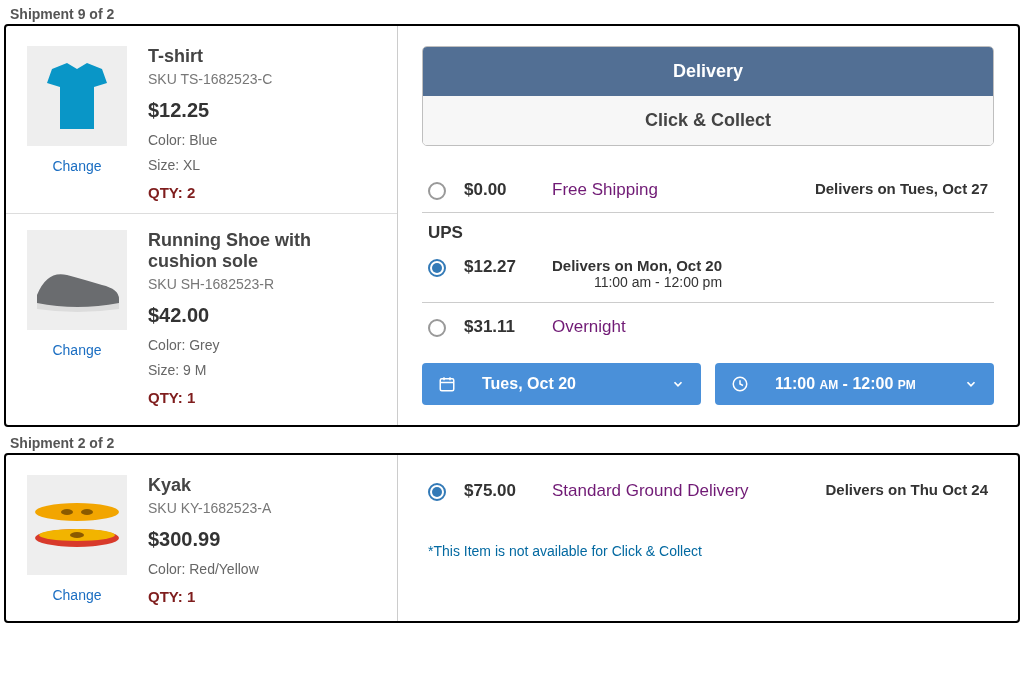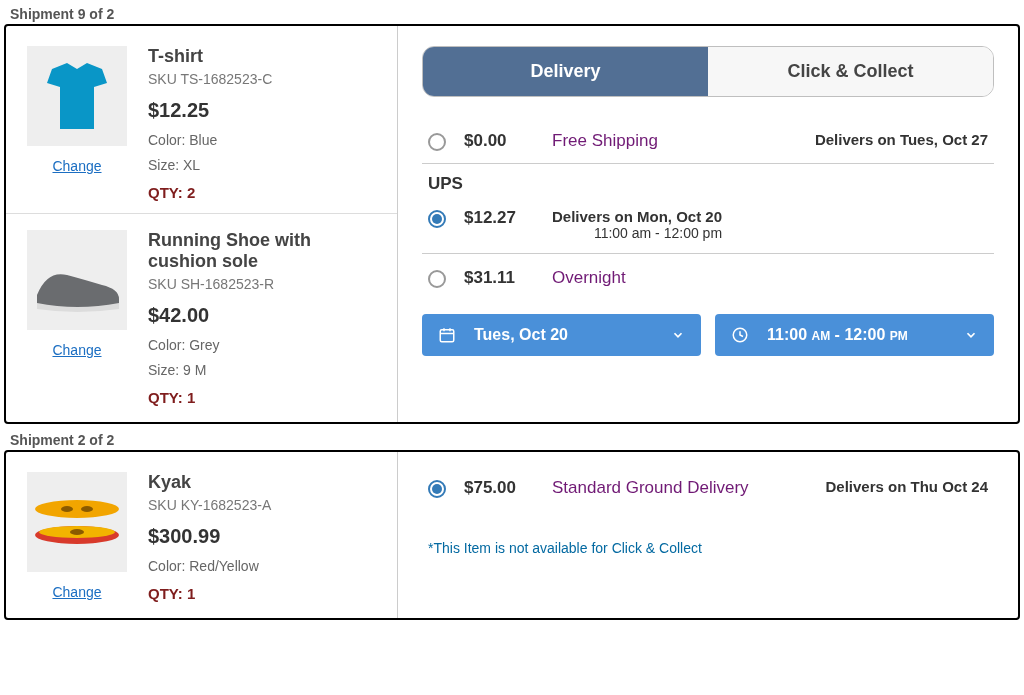--- a/index.html
+++ b/index.html
@@ -47,21 +47,20 @@
     width: 100px;
     height: 100px;
     background: #eee;
     display: flex;
     align-items: center;
     justify-content: center;
     overflow: hidden;
   }
   .change-link {
     color: #1b6ec2;
-    text-decoration: underline;
     font-size: 14px;
     margin-top: 12px;
     cursor: pointer;
   }
   .item-info {
     flex: 1;
     padding-left: 16px;
     display: flex;
     flex-direction: column;
     gap: 4px;
@@ -91,23 +90,24 @@
     font-size: 15px;
     font-weight: 700;
     color: #7f1d1d;
     margin-top: 4px;
   }
 
   
   .tabs {
     display: flex;
     border: 1px solid #bfbfbf;
-    border-radius: 12px;
+    border-radius: 5px;
     overflow: hidden;
     margin-bottom: 20px;
+    flex-direction: column;
   }
   .tab {
     flex: 1;
     text-align: center;
     padding: 14px 0;
     font-size: 18px;
     font-weight: 700;
     cursor: pointer;
   }
   .tab-active {
@@ -185,21 +185,21 @@
   .select-btn {
     flex: 1;
     background: #4a90d9;
     color: #fff;
     border-radius: 4px;
     padding: 12px 16px;
     font-size: 16px;
     font-weight: 700;
     display: flex;
     align-items: center;
-    gap: 18px;
+    gap: 26px;
     cursor: pointer;
     position: relative;
   }
   .select-btn .chev {
     position: absolute;
     right: 16px;
     top: 50%;
     transform: translateY(-50%);
   }
   .icon-svg { flex-shrink: 0; }

